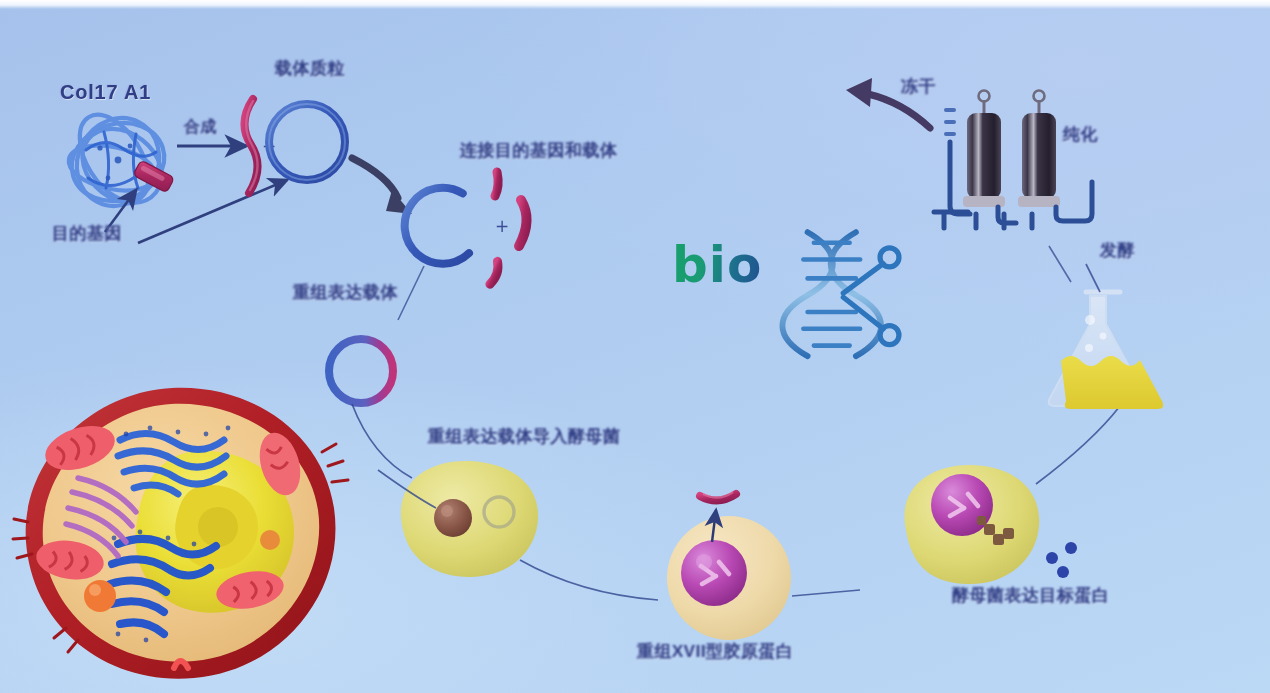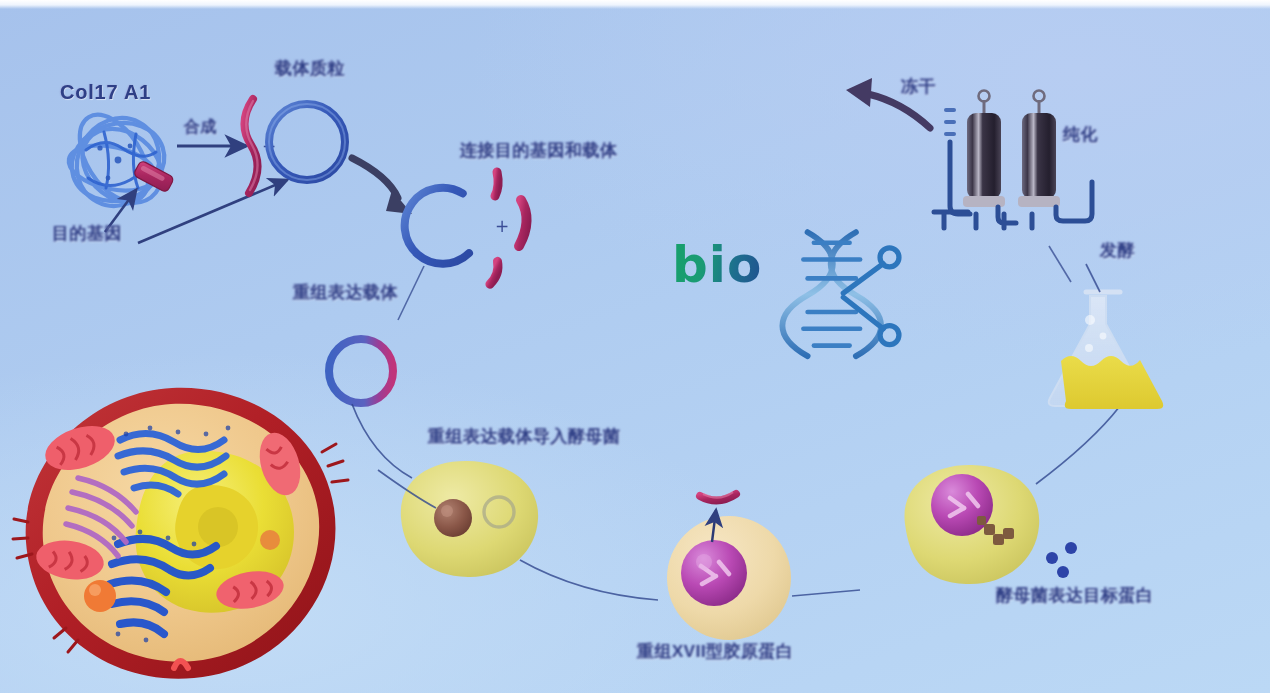--- a/index.html
+++ b/index.html
@@ -417,21 +417,21 @@
   <div class="lbl lbl-blue lbl-sm blur2" style="left:275px;top:60px;">载体质粒</div>
 
   <div class="lbl lbl-blue lbl-sm blur2" style="left:416px;top:142px;margin-left:44px;">连接目的基因和载体</div>
 
   <div class="lbl lbl-blue lbl-sm blur2" style="left:293px;top:284px;">重组表达载体</div>
 
   <div class="lbl lbl-blue lbl-sm blur2" style="left:428px;top:428px;">重组表达载体导入酵母菌</div>
 
   <div class="lbl lbl-blue lbl-sm blur2" style="left:637px;top:643px;">重组XVII型胶原蛋白</div>
 
-  <div class="lbl lbl-blue lbl-sm blur2" style="left:996px;top:587px;">酵母菌表达目标蛋白</div>
+  <div class="lbl lbl-blue lbl-sm blur2" style="left:952px;top:587px;">酵母菌表达目标蛋白</div>
 
   <div class="lbl lbl-blue lbl-sm blur2" style="left:1060px;top:242px;margin-left:40px;">发酵</div>
 
   <div class="lbl lbl-blue lbl-sm blur2" style="left:1063px;top:126px;">纯化</div>
 
   <div class="lbl lbl-blue lbl-sm blur2" style="left:901px;top:78px;text-align:center;">冻干</div>
 
   <div id="brand-bio" class="blur1">bio</div>
 
 </div>

